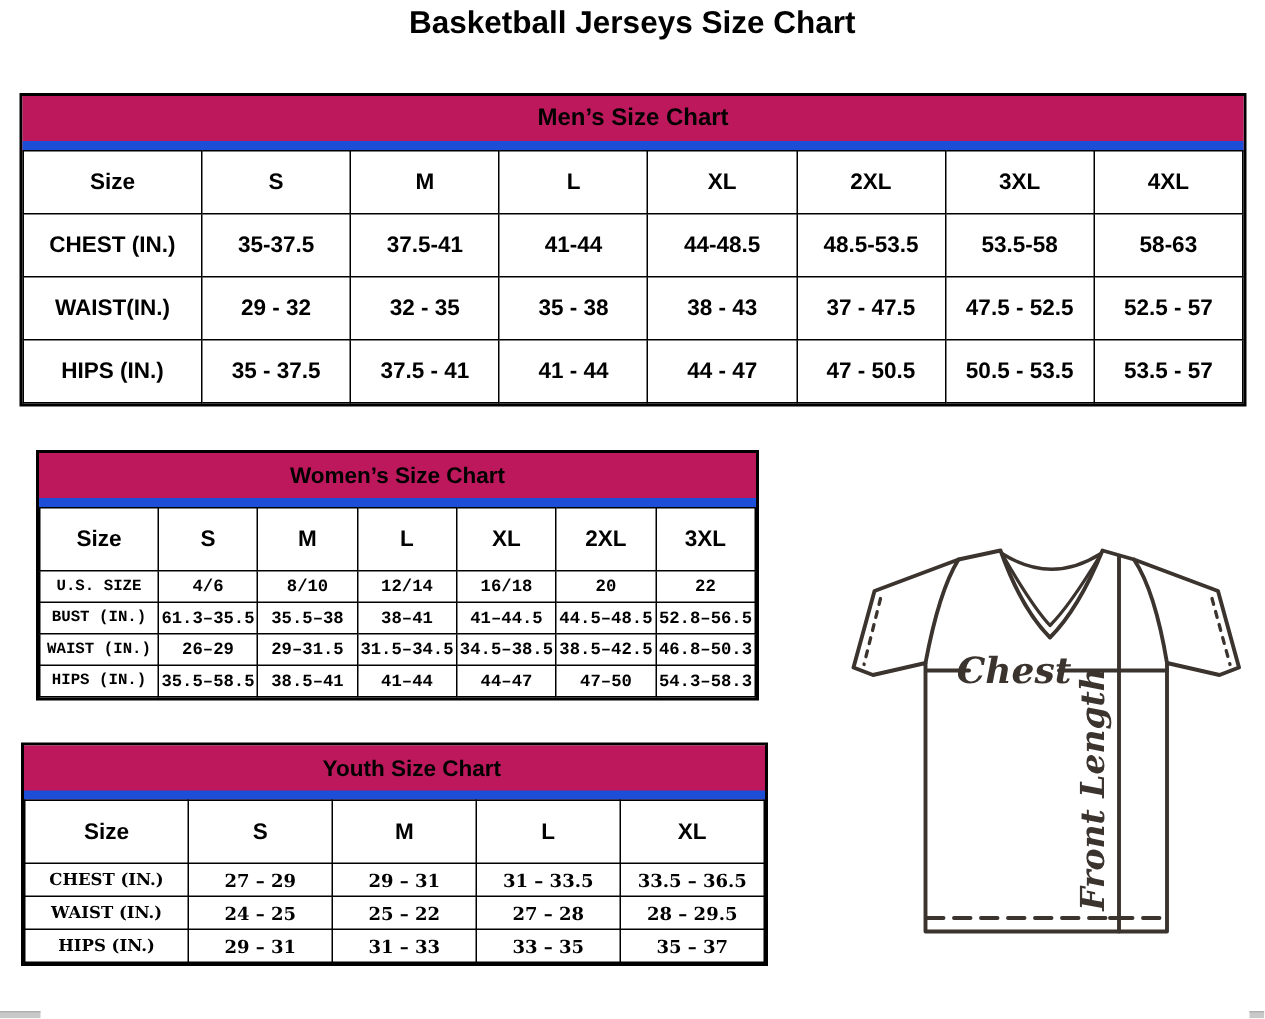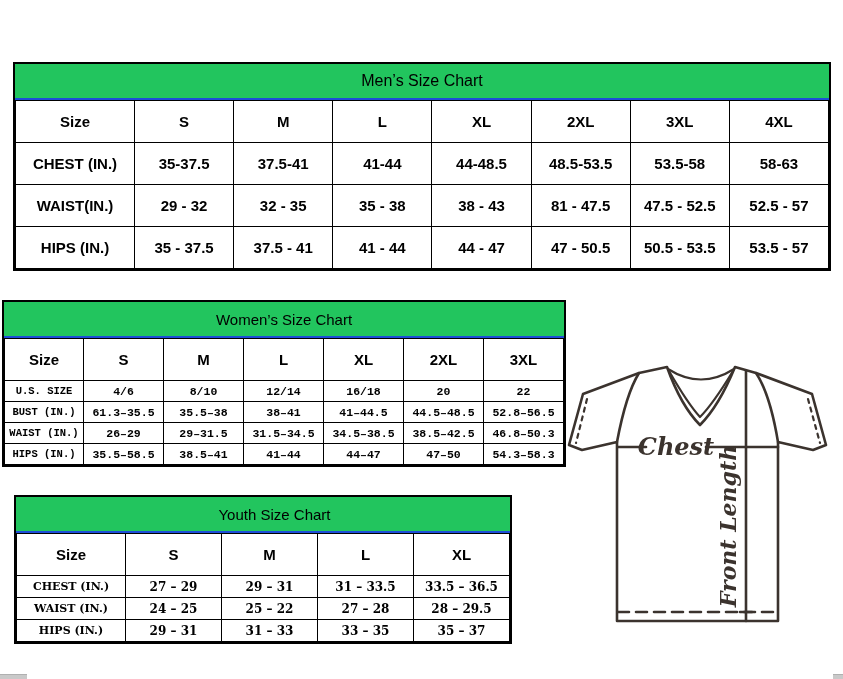--- a/index.html
+++ b/index.html
@@ -8,36 +8,36 @@
     font-family:"Liberation Sans",sans-serif;color:#000;overflow:hidden;
   }
   .page-title{
     position:absolute;top:4px;left:0;width:100%;margin:0;
     text-align:center;font-size:21px;font-weight:bold;
   }
   .chart-box{
     position:absolute;border:2px solid #000;box-sizing:border-box;background:#fff;
   }
   .chart-title{
-    background:#22c55e;border-bottom:2px solid #1d4ed8;box-sizing:border-box;
+    background:#be185d;border-bottom:6px solid #1d4ed8;box-sizing:border-box;
     display:flex;align-items:center;justify-content:center;
-    font-weight:normal;height:36px;font-size:16px;
+    font-weight:bold;height:36px;font-size:16px;
   }
   table{width:100%;border-collapse:collapse;table-layout:fixed;}
   th,td{
     border:1px solid #000;text-align:center;vertical-align:middle;
     font-weight:bold;padding:0;overflow:hidden;white-space:nowrap;
   }
   
   .mens{left:13px;top:62px;width:818px;}
   .mens th{height:41px;font-size:15px;}
   .mens td{height:41px;font-size:15px;}
   .mens th:first-child{width:118px;}
   
-  .womens{left:2px;top:300px;width:564px;}
+  .womens{left:24px;top:300px;width:482px;}
   .womens th{height:41px;font-size:15px;}
   .womens th:first-child{width:78px;}
   .womens td{height:20px;font-size:11.5px;font-family:Liberation Mono, monospace;}
   .womens td:first-child{font-size:10.5px;}
   .womens .chart-title{font-size:15px;}
   
   .youth{left:14px;top:495px;width:498px;}
   .youth th{height:41px;font-size:15px;}
   .youth th:first-child{width:108px;}
   .youth td{height:21px;font-size:12px;font-family:"DejaVu Serif",serif;}
@@ -51,20 +51,21 @@
   
   .sb-frag{position:absolute;height:5px;background:#c9c9c9;border-top:1px solid #b0b0b0;box-sizing:border-box;}
   .sb-frag.left{left:0;top:674px;width:27px;}
   .sb-frag.right{left:833px;top:674px;width:10px;}
 </style>
 </head>
 <body>
 
 <div class="page">
 
+  <h1 class="page-title">Basketball Jerseys Size Chart</h1>
 
   <section class="chart-box mens">
     <div class="chart-title">Men’s Size Chart</div>
     <table>
         <thead>
           <tr>
             <th>Size</th>
             <th>S</th>
             <th>M</th>
             <th>L</th>
@@ -84,21 +85,21 @@
             <td>48.5-53.5</td>
             <td>53.5-58</td>
             <td>58-63</td>
           </tr>
           <tr>
             <td>WAIST(IN.)</td>
             <td>29 - 32</td>
             <td>32 - 35</td>
             <td>35 - 38</td>
             <td>38 - 43</td>
-            <td>81 - 47.5</td>
+            <td>37 - 47.5</td>
             <td>47.5 - 52.5</td>
             <td>52.5 - 57</td>
           </tr>
           <tr>
             <td>HIPS (IN.)</td>
             <td>35 - 37.5</td>
             <td>37.5 - 41</td>
             <td>41 - 44</td>
             <td>44 - 47</td>
             <td>47 - 50.5</td>

